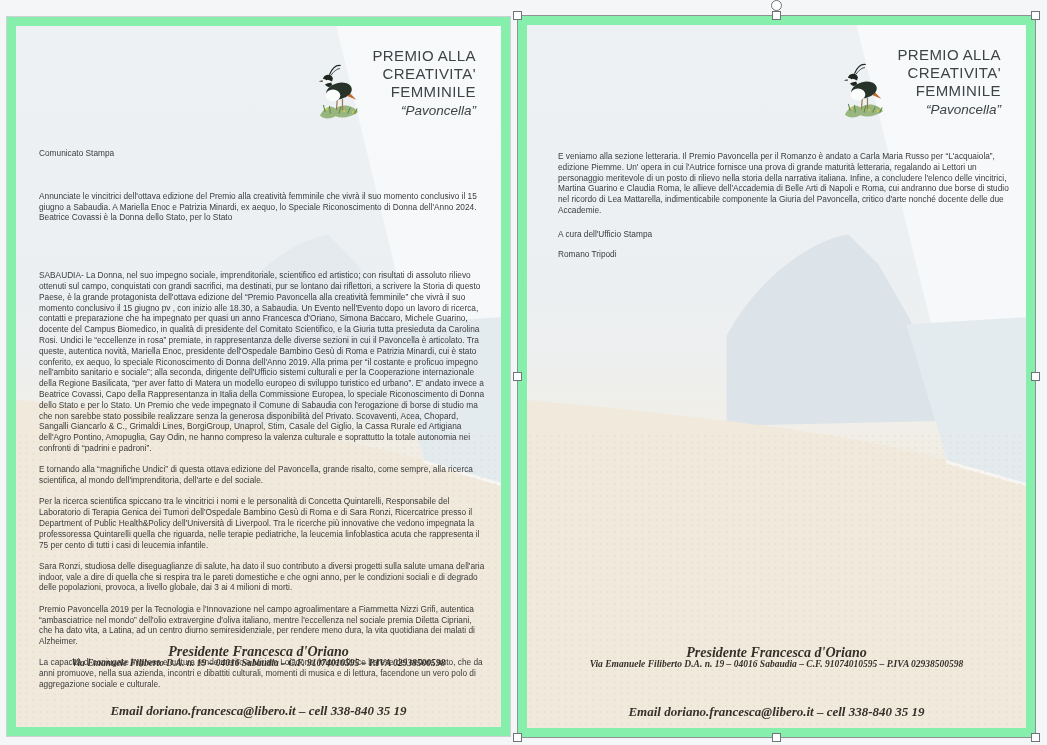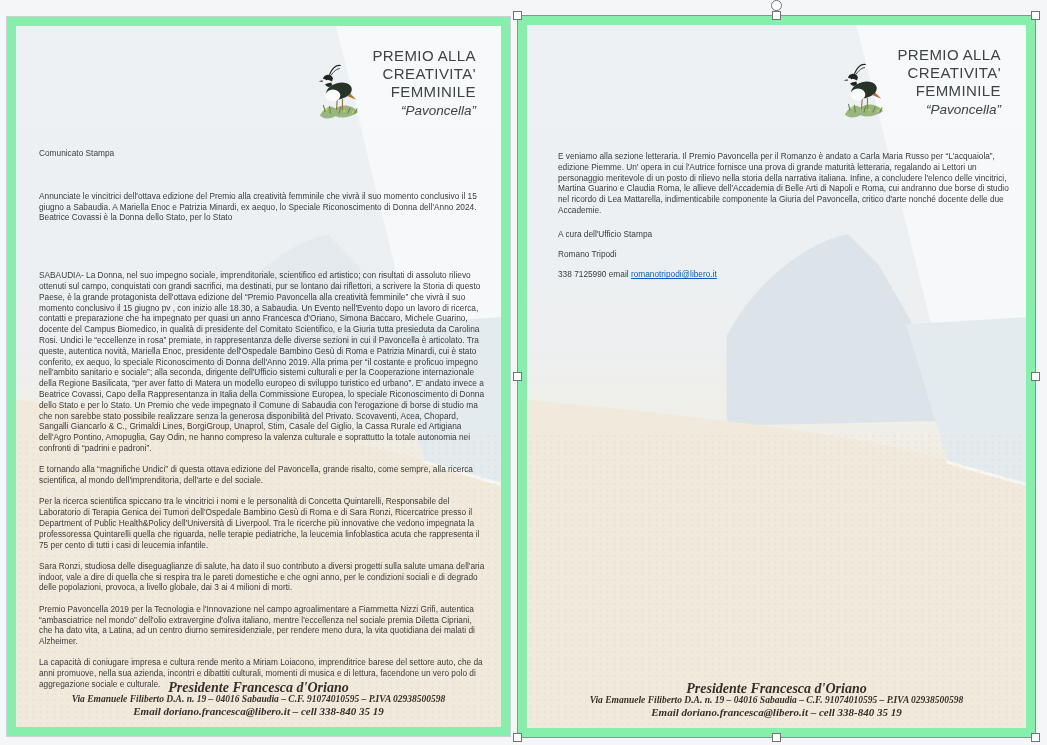--- a/index.html
+++ b/index.html
@@ -45,21 +45,21 @@
   .gap{margin-top:47px;}
   .byline{margin-top:13px;margin-bottom:9.5px;}
   .author{margin-bottom:9.5px;}
   .link{color:#0a58c4;text-decoration:underline;cursor:pointer;}
   .foot{
     position:absolute;left:12px;right:12px;bottom:19px;text-align:center;
     font-family:"Liberation Serif", serif;font-style:italic;font-weight:bold;color:#36302a;
   }
   .f1{font-size:14px;line-height:11.5px;}
   .f2{font-size:9.5px;line-height:11.5px;}
-  .f3{font-size:11px;line-height:12px;}
+  .f3{font-size:13px;line-height:12px;margin-top:36px;}
   
   .sel-handle{
     position:absolute;width:9px;height:9px;background:#fff;border:1px solid #6f7478;
     box-sizing:border-box;z-index:20;
   }
   .h-tl{left:-5px;top:-5px;} .h-tm{left:calc(50% - 4.5px);top:-5px;} .h-tr{right:-5px;top:-5px;}
   .h-ml{left:-5px;top:calc(50% - 4.5px);} .h-mr{right:-5px;top:calc(50% - 4.5px);}
   .h-bl{left:-5px;bottom:-5px;} .h-bm{left:calc(50% - 4.5px);bottom:-5px;} .h-br{right:-5px;bottom:-5px;}
   .rot-stem{position:absolute;left:calc(50% - .5px);top:-6px;width:1px;height:6px;background:#8a8f93;z-index:19;}
   .rot-handle{
@@ -165,23 +165,20 @@
         <div class="tl">CREATIVITA'</div>
         <div class="tl">FEMMINILE</div>
         <div class="subtitle">“Pavoncella”</div>
       </div>
     </header>
 
     <div class="body-text2">
       <div class="para">E veniamo alla sezione letteraria. Il Premio Pavoncella per il Romanzo è andato a Carla Maria Russo per “L'acquaiola”, edizione Piemme. Un' opera in cui l'Autrice fornisce una prova di grande maturità letteraria, regalando ai Lettori un personaggio meritevole di un posto di rilievo nella storia della narrativa italiana. Infine, a concludere l'elenco delle vincitrici, Martina Guarino e Claudia Roma, le allieve dell'Accademia di Belle Arti di Napoli e Roma, cui andranno due borse di studio nel ricordo di Lea Mattarella, indimenticabile componente la Giuria del Pavoncella, critico d'arte nonché docente delle due Accademie.</div>
       <div class="para byline">A cura dell'Ufficio Stampa</div>
       <div class="para author">Romano Tripodi</div>
-      <div class="para">
-        <span>338 7125990 email </span><a class="link" href="#">romanotripodi@libero.it</a>
-      </div>
     </div>
 
     <footer class="foot">
       <div class="f1">Presidente Francesca d'Oriano</div>
       <div class="f2">Via Emanuele Filiberto D.A. n. 19 – 04016 Sabaudia – C.F. 91074010595 – P.IVA 02938500598</div>
       <div class="f3">Email doriano.francesca@libero.it – cell 338-840 35 19</div>
     </footer>
 
     <div class="rot-stem"></div>
     <div class="rot-handle"></div>

